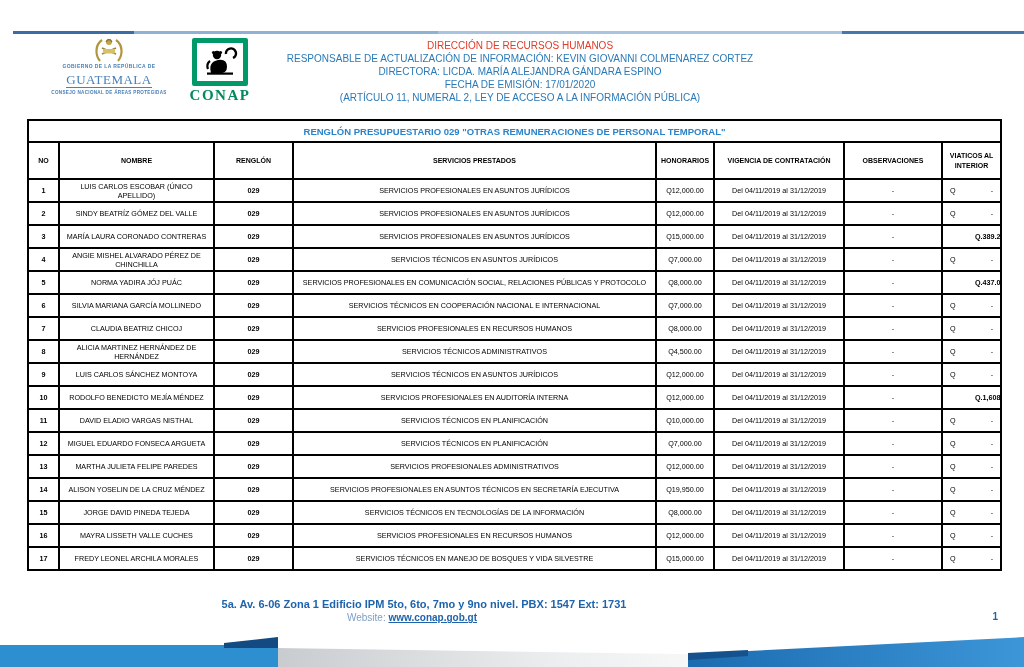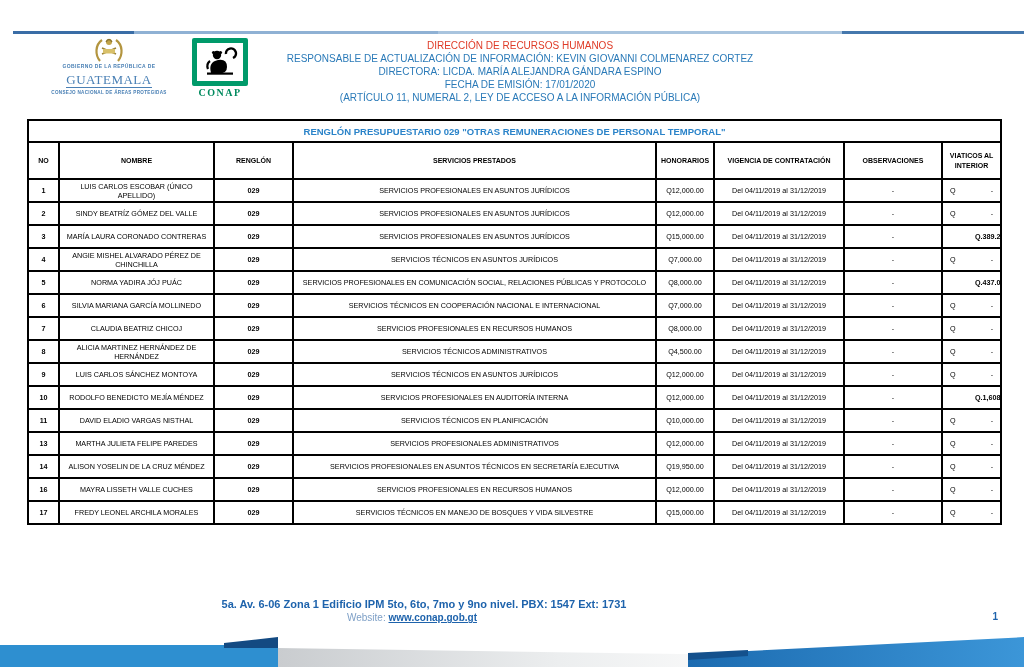--- a/index.html
+++ b/index.html
@@ -18,21 +18,21 @@
   .gt-logo{position:absolute;left:48px;top:36px;width:122px;text-align:center;color:#4a80b5;}
   .gt-crest{display:block;margin:0 auto 1px auto;}
   .gt-pre{font-size:5px;font-weight:bold;letter-spacing:.4px;line-height:1.1;}
   .gt-name{font-family:"Liberation Serif",serif;font-size:13px;letter-spacing:.5px;line-height:1;
            border-bottom:1.5px solid #4a80b5;display:inline-block;padding-bottom:1px;}
   .gt-sub{font-size:4.6px;font-weight:bold;letter-spacing:.3px;margin-top:2px;line-height:1.1;}
 
   .conap-logo{position:absolute;left:188px;top:38px;width:64px;text-align:center;}
   .conap-box{width:46px;height:38px;border:5px solid #009a6a;border-radius:2px;background:#fff;
              margin:0 auto;display:flex;align-items:center;justify-content:center;}
-  .conap-name{font-family:"Liberation Serif",serif;font-weight:bold;font-size:10px;
+  .conap-name{font-family:"Liberation Serif",serif;font-weight:bold;font-size:15px;
               color:#008a5e;letter-spacing:1.5px;margin-top:1px;}
 
   
   .doc-header{position:absolute;left:240px;top:39px;width:560px;text-align:center;
               font-weight:normal;font-size:10px;line-height:13px;color:#2a7ab8;}
   .doc-header .red{color:#df3b27;}
 
   
   .main-table{position:absolute;left:27px;top:119px;width:973px;
               border-collapse:collapse;table-layout:fixed;}
@@ -282,40 +282,70 @@
     <td class="c-vigencia">Del 04/11/2019 al 31/12/2019</td>
     <td class="c-observaciones">-</td>
     <td class="c-viaticos">
           <div class="acct">
             <span>Q</span>
             <span>-</span>
           </div>
         </td>
   </tr>
       <tr>
+    <td class="c-no">12</td>
+    <td class="c-nombre">MIGUEL EDUARDO FONSECA ARGUETA</td>
+    <td class="c-renglon">029</td>
+    <td class="c-servicios">SERVICIOS TÉCNICOS EN PLANIFICACIÓN</td>
+    <td class="c-honorarios">Q7,000.00</td>
+    <td class="c-vigencia">Del 04/11/2019 al 31/12/2019</td>
+    <td class="c-observaciones">-</td>
+    <td class="c-viaticos">
+          <div class="acct">
+            <span>Q</span>
+            <span>-</span>
+          </div>
+        </td>
+  </tr>
+      <tr>
     <td class="c-no">13</td>
     <td class="c-nombre">MARTHA JULIETA FELIPE PAREDES</td>
     <td class="c-renglon">029</td>
     <td class="c-servicios">SERVICIOS PROFESIONALES ADMINISTRATIVOS</td>
     <td class="c-honorarios">Q12,000.00</td>
     <td class="c-vigencia">Del 04/11/2019 al 31/12/2019</td>
     <td class="c-observaciones">-</td>
     <td class="c-viaticos">
           <div class="acct">
             <span>Q</span>
             <span>-</span>
           </div>
         </td>
   </tr>
       <tr>
     <td class="c-no">14</td>
     <td class="c-nombre">ALISON YOSELIN DE LA CRUZ MÉNDEZ</td>
     <td class="c-renglon">029</td>
     <td class="c-servicios">SERVICIOS PROFESIONALES EN ASUNTOS TÉCNICOS EN SECRETARÍA EJECUTIVA</td>
     <td class="c-honorarios">Q19,950.00</td>
+    <td class="c-vigencia">Del 04/11/2019 al 31/12/2019</td>
+    <td class="c-observaciones">-</td>
+    <td class="c-viaticos">
+          <div class="acct">
+            <span>Q</span>
+            <span>-</span>
+          </div>
+        </td>
+  </tr>
+      <tr>
+    <td class="c-no">15</td>
+    <td class="c-nombre">JORGE DAVID PINEDA TEJEDA</td>
+    <td class="c-renglon">029</td>
+    <td class="c-servicios">SERVICIOS TÉCNICOS EN TECNOLOGÍAS DE LA INFORMACIÓN</td>
+    <td class="c-honorarios">Q8,000.00</td>
     <td class="c-vigencia">Del 04/11/2019 al 31/12/2019</td>
     <td class="c-observaciones">-</td>
     <td class="c-viaticos">
           <div class="acct">
             <span>Q</span>
             <span>-</span>
           </div>
         </td>
   </tr>
       <tr>

